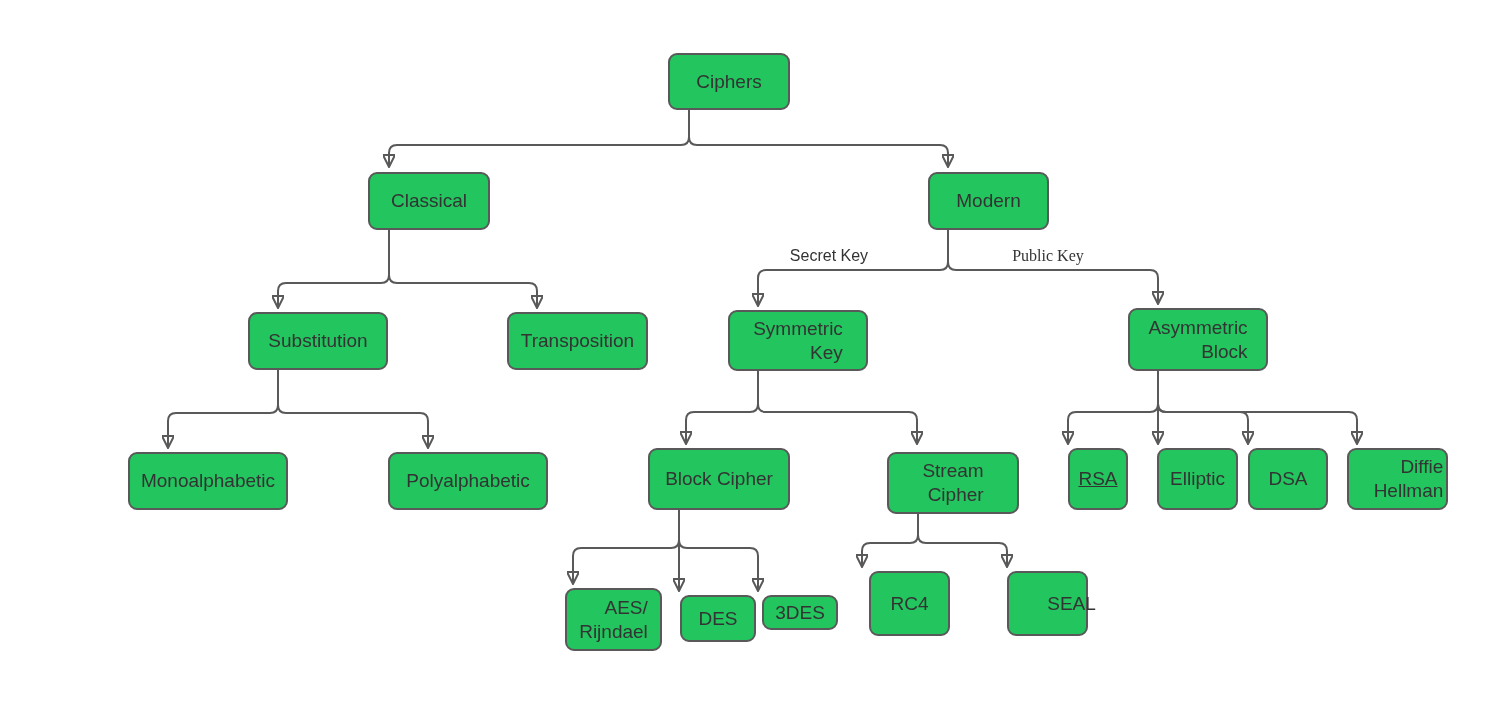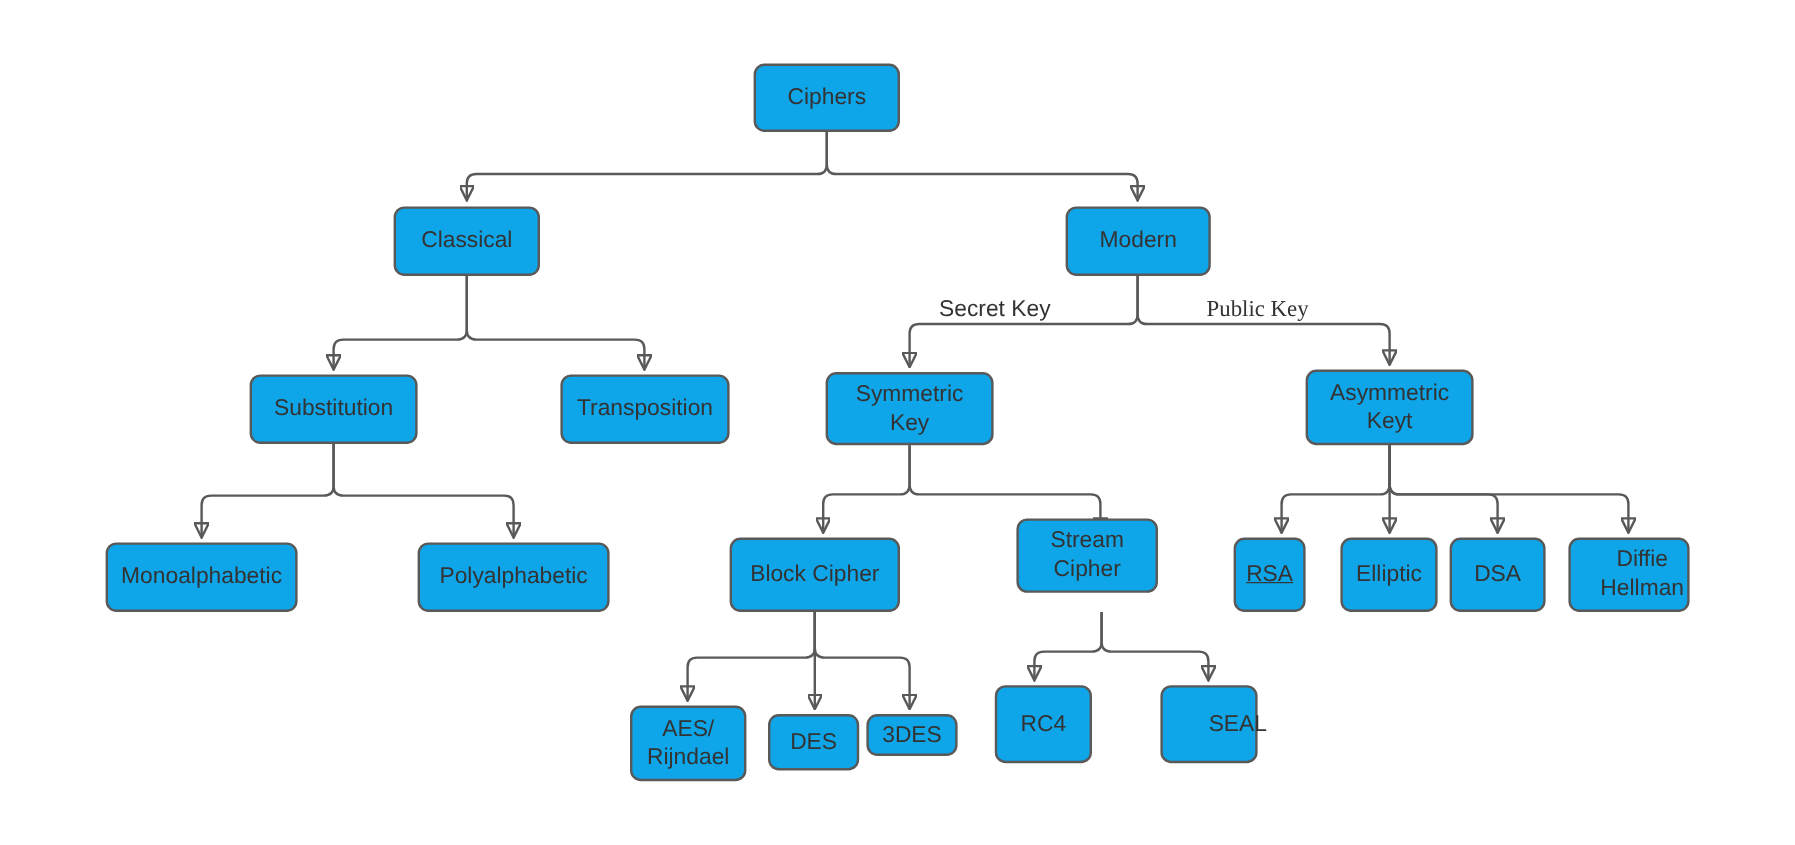--- a/index.html
+++ b/index.html
@@ -25,49 +25,50 @@
   .edges path {
     fill: none;
     stroke: #595959;
     stroke-width: 2;
   }
   .node {
     position: absolute;
     box-sizing: border-box;
     border: 2px solid #595959;
     border-radius: 9px;
-    background: #0ea5e9;
+    background: #22c55e;
     display: flex;
     align-items: center;
     justify-content: center;
-    text-align: center;
+    text-align: right;
     color: #333333;
     font-size: 19px;
     line-height: 1.25;
     white-space: pre-line;
+    margin-left: 40px;
   }
   .edge-label {
     position: absolute;
     color: #333333;
-    font-size: 19px;
+    font-size: 16px;
     text-align: center;
     white-space: nowrap;
   }
   
   .n-ciphers       { left: 628px;  top: 53px;  width: 122px; height: 57px; }
   .n-classical     { left: 328px;  top: 172px; width: 122px; height: 58px; }
   .n-modern        { left: 888px;  top: 172px; width: 121px; height: 58px; }
   .n-substitution  { left: 208px;  top: 312px; width: 140px; height: 58px; }
   .n-transposition { left: 467px;  top: 312px; width: 141px; height: 58px; }
   .n-symmetric     { left: 688px;  top: 310px; width: 140px; height: 61px; }
   .n-asymmetric    { left: 1088px; top: 308px; width: 140px; height: 63px; }
   .n-mono          { left: 88px;   top: 452px; width: 160px; height: 58px; }
   .n-poly          { left: 348px;  top: 452px; width: 160px; height: 58px; }
   .n-block         { left: 608px;  top: 448px; width: 142px; height: 62px; }
-  .n-stream        { left: 847px;  top: 432px; width: 118px; height: 62px; }
+  .n-stream        { left: 847px;  top: 452px; width: 132px; height: 62px; }
   .n-rsa           { left: 1028px; top: 448px; width: 60px;  height: 62px; text-decoration: underline; }
   .n-elliptic      { left: 1117px; top: 448px; width: 81px;  height: 62px; }
   .n-dsa           { left: 1208px; top: 448px; width: 80px;  height: 62px; }
   .n-diffie        { left: 1307px; top: 448px; width: 101px; height: 62px; padding-left: 22px; }
   .n-aes           { left: 525px;  top: 588px; width: 97px;  height: 63px; }
   .n-des           { left: 640px;  top: 595px; width: 76px;  height: 47px; }
   .n-3des          { left: 722px;  top: 595px; width: 76px;  height: 35px; }
   .n-rc4           { left: 829px;  top: 571px; width: 81px;  height: 65px; }
   .n-seal          { left: 967px;  top: 571px; width: 81px;  height: 65px; padding-left: 48px; }
   .l-secret        { left: 774px;  top: 247px; width: 110px; }
@@ -106,21 +107,21 @@
   </svg>
 
   <div class="node n-ciphers">Ciphers</div>
   <div class="node n-classical">Classical</div>
   <div class="node n-modern">Modern</div>
   <div class="node n-substitution">Substitution</div>
   <div class="node n-transposition">Transposition</div>
   <div class="node n-symmetric">Symmetric
 Key</div>
   <div class="node n-asymmetric">Asymmetric
-Keyt</div>
+Block</div>
   <div class="node n-mono">Monoalphabetic</div>
   <div class="node n-poly">Polyalphabetic</div>
   <div class="node n-block">Block Cipher</div>
   <div class="node n-stream">Stream
 Cipher</div>
   <div class="node n-rsa">RSA</div>
   <div class="node n-elliptic">Elliptic</div>
   <div class="node n-dsa">DSA</div>
   <div class="node n-diffie">Diffie
 Hellman</div>

